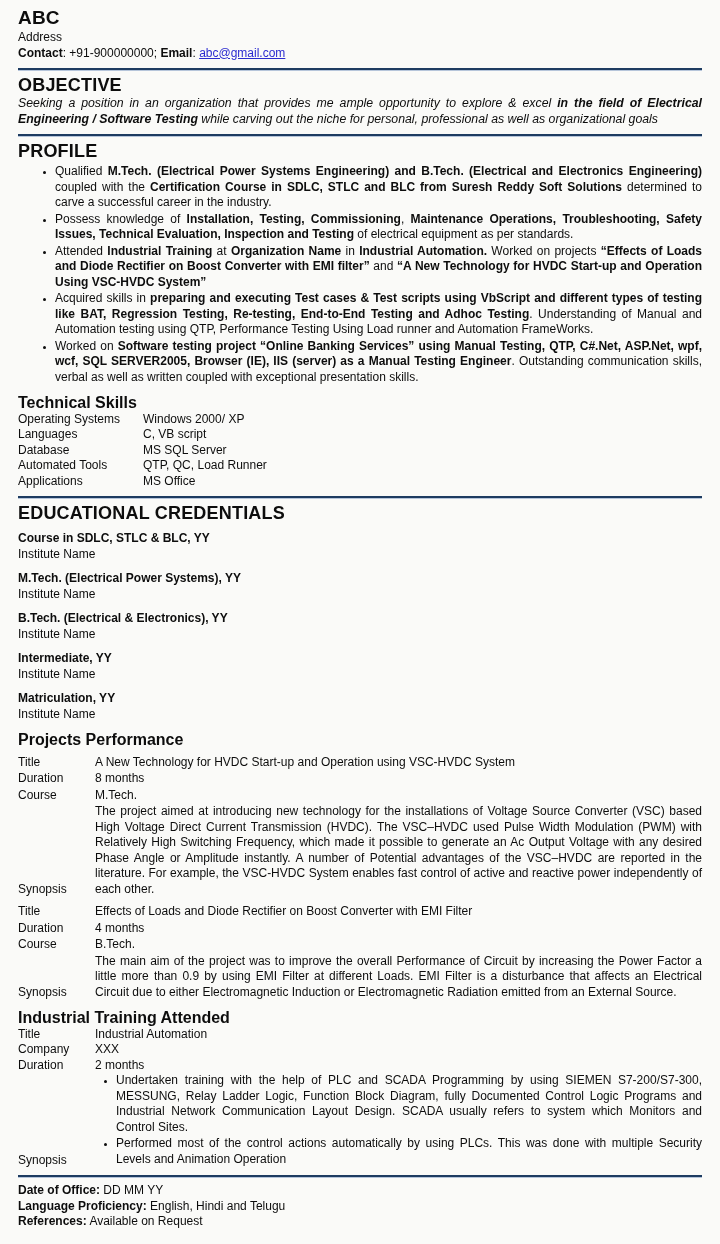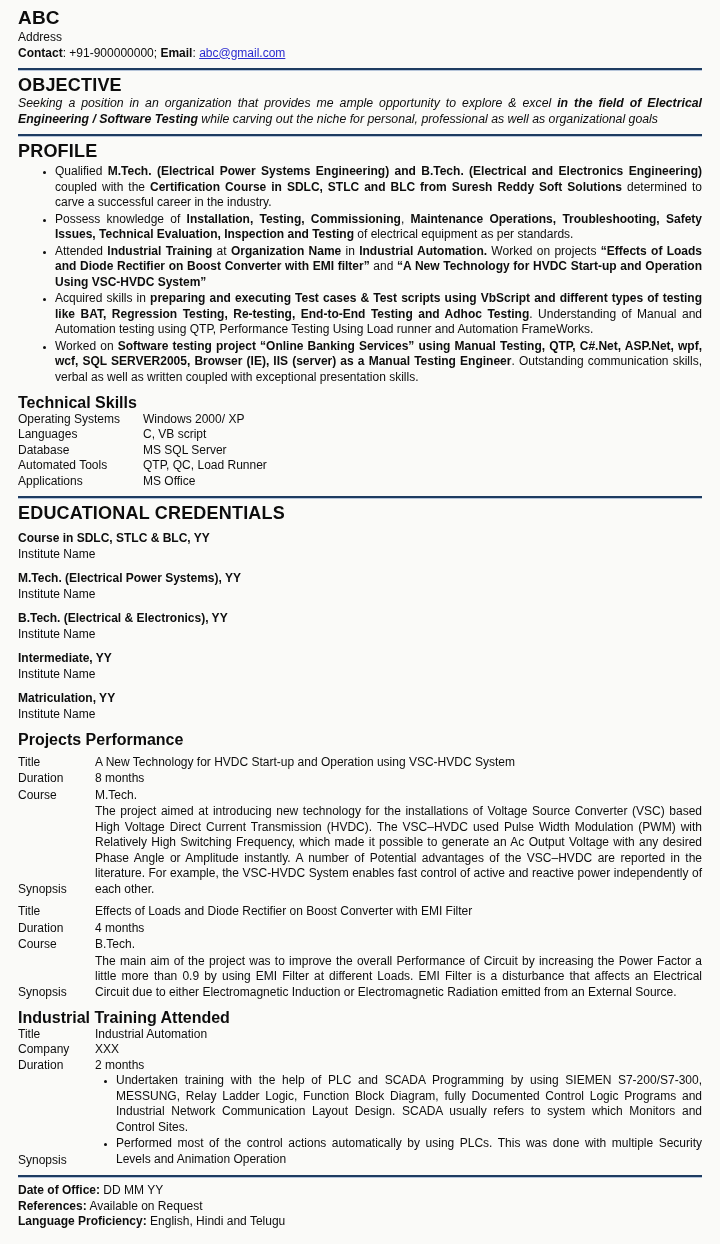--- a/index.html
+++ b/index.html
@@ -196,17 +196,17 @@
           </ul>
         </span>
       </div>
     </div>
   </div>
 
   <div class="rule"></div>
 
   <div class="footer">
     <div class="fl"><span class="b">Date of Office:</span><span> DD MM YY</span></div>
+    <div class="fl"><span class="b">Language Proficiency:</span><span> English, Hindi and Telugu</span></div>
     <div class="fl"><span class="b">References:</span><span> Available on Request</span></div>
-    <div class="fl"><span class="b">Language Proficiency:</span><span> English, Hindi and Telugu</span></div>
   </div>
 
 </div>
 
 </body></html>

